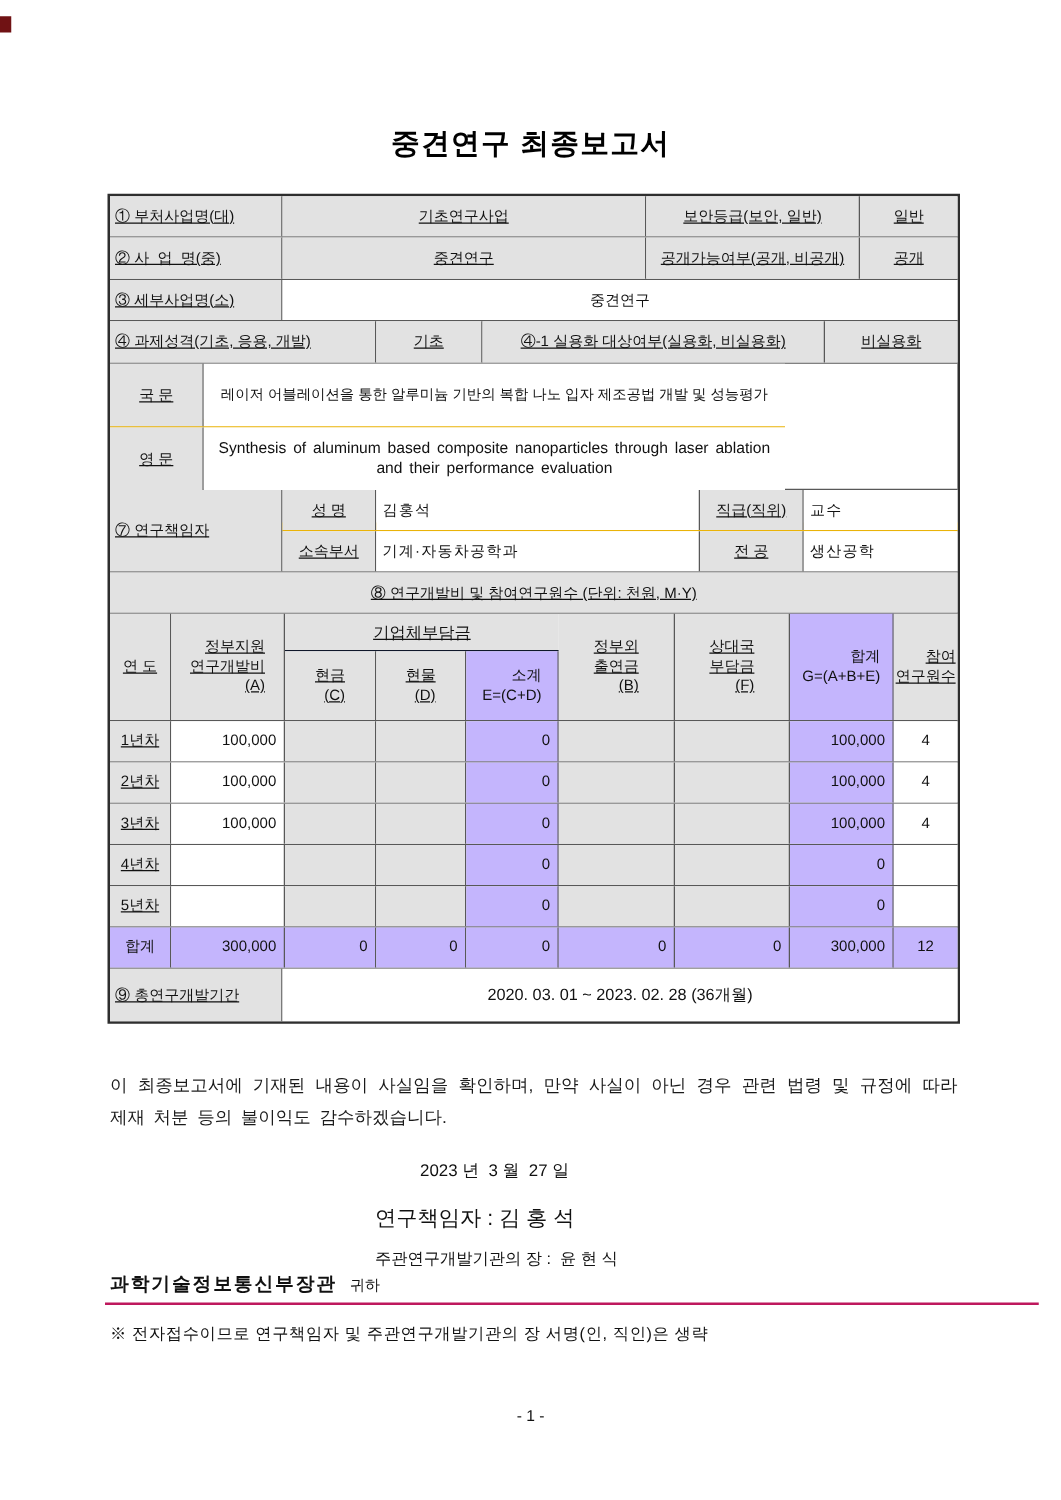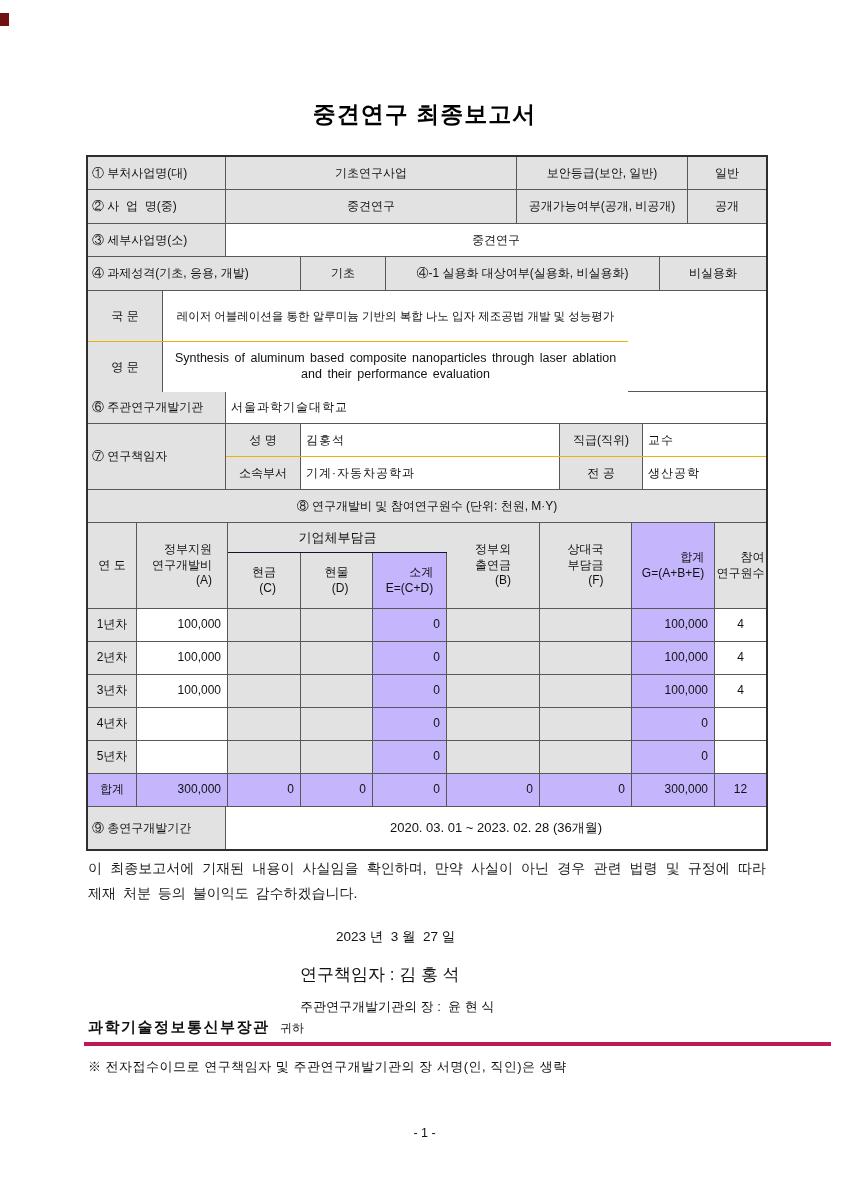--- a/index.html
+++ b/index.html
@@ -20,21 +20,21 @@
     border:2px solid #2e2e2e; background:#fff;
   }
   .tr { display:flex; border-bottom:1px solid #585858; }
   .tr.last { border-bottom:none; }
   .td {
     display:flex; align-items:center; white-space:pre-wrap;
     border-right:1px solid #585858; font-size:12px; line-height:1.25;
     flex-shrink:0; overflow:hidden;
   }
   .td.end { border-right:none; }
-  .gray { background:#e2e2e2; }
+  .gray { background:#e2e2e2;text-decoration:underline; }
   .orange { background:#c4b5fd; }
   .white { background:#ffffff; }
   .lab { padding-left:4px; }
   .cc { justify-content:center; text-align:right; }
   .rr { justify-content:flex-end; padding-right:6px; }
   .lv { padding-left:5px; letter-spacing:1px; }
   .pre { white-space:pre-line; }
   
   .wi1{width:138px}.wi2{width:291px}.wi3{width:171px}.wi4{width:78px}
   .wv{width:540px}
@@ -66,21 +66,21 @@
   
   .decl {
     position:absolute; top:856px; left:88px; width:678px;
     font-size:14px; line-height:1.75; text-align:justify; word-spacing:3px; color:#1a1a1a;
   }
   .dateline { position:absolute; top:928px; left:88px; width:678px; padding-left:248px; font-size:13.5px; white-space:pre-wrap; }
   .sig1 { position:absolute; top:963px; left:88px; width:678px; padding-left:212px; font-size:17px; white-space:pre-wrap; }
   .sig2 { position:absolute; top:998px; left:88px; width:678px; padding-left:212px; font-size:13px; white-space:pre-wrap; }
   .recipient {
     position:absolute; top:1018px; left:84px; width:747px;
-    border-bottom:4px solid #be185d; padding-bottom:5px; padding-left:4px;
+    border-bottom:2px solid #be185d; padding-bottom:5px; padding-left:4px;
   }
   .recipient .big { font-size:15px; font-weight:bold; letter-spacing:1.5px; }
   .recipient .small { font-size:12px; font-weight:normal; margin-left:6px; }
   .footnote { position:absolute; top:1058px; left:88px; width:700px; font-size:13px; letter-spacing:0.5px; }
   .pagenum { position:absolute; top:1126px; left:0; width:100%; text-align:center; font-size:12.5px; }
 </style>
 </head>
 <body>
 
 <div class="page">
@@ -121,24 +121,20 @@
           <span class="td wsub gray cc" style="height:50px">국 문</span>
           <span class="td wkv white cc kor end" style="height:50px">레이저 어블레이션을 통한 알루미늄 기반의 복합 나노 입자 제조공법 개발 및 성능평가</span>
         </div>
         <div class="srow last" style="height:50px">
           <span class="td wsub gray cc" style="height:50px">영 문</span>
           <span class="td wkv white cc eng end" style="height:50px">Synthesis of aluminum based composite nanoparticles through laser ablation and their performance evaluation</span>
         </div>
       </div>
     </div>
 
-    <div class="tr h32">
-      <span class="td wi1 gray lab">⑥ 주관연구개발기관</span>
-      <span class="td wv white lv end">서울과학기술대학교</span>
-    </div>
 
     <div class="tr" style="height:66px">
       <span class="td wi1 gray lab">⑦ 연구책임자</span>
       <div class="stack">
         <div class="srow" style="height:33px">
           <span class="td wsub gray cc" style="height:32px">성 명</span>
           <span class="td w7v white lv" style="height:32px">김홍석</span>
           <span class="td w7l gray cc" style="height:32px">직급(직위)</span>
           <span class="td w7v2 white lv end" style="height:32px">교수</span>
         </div>

